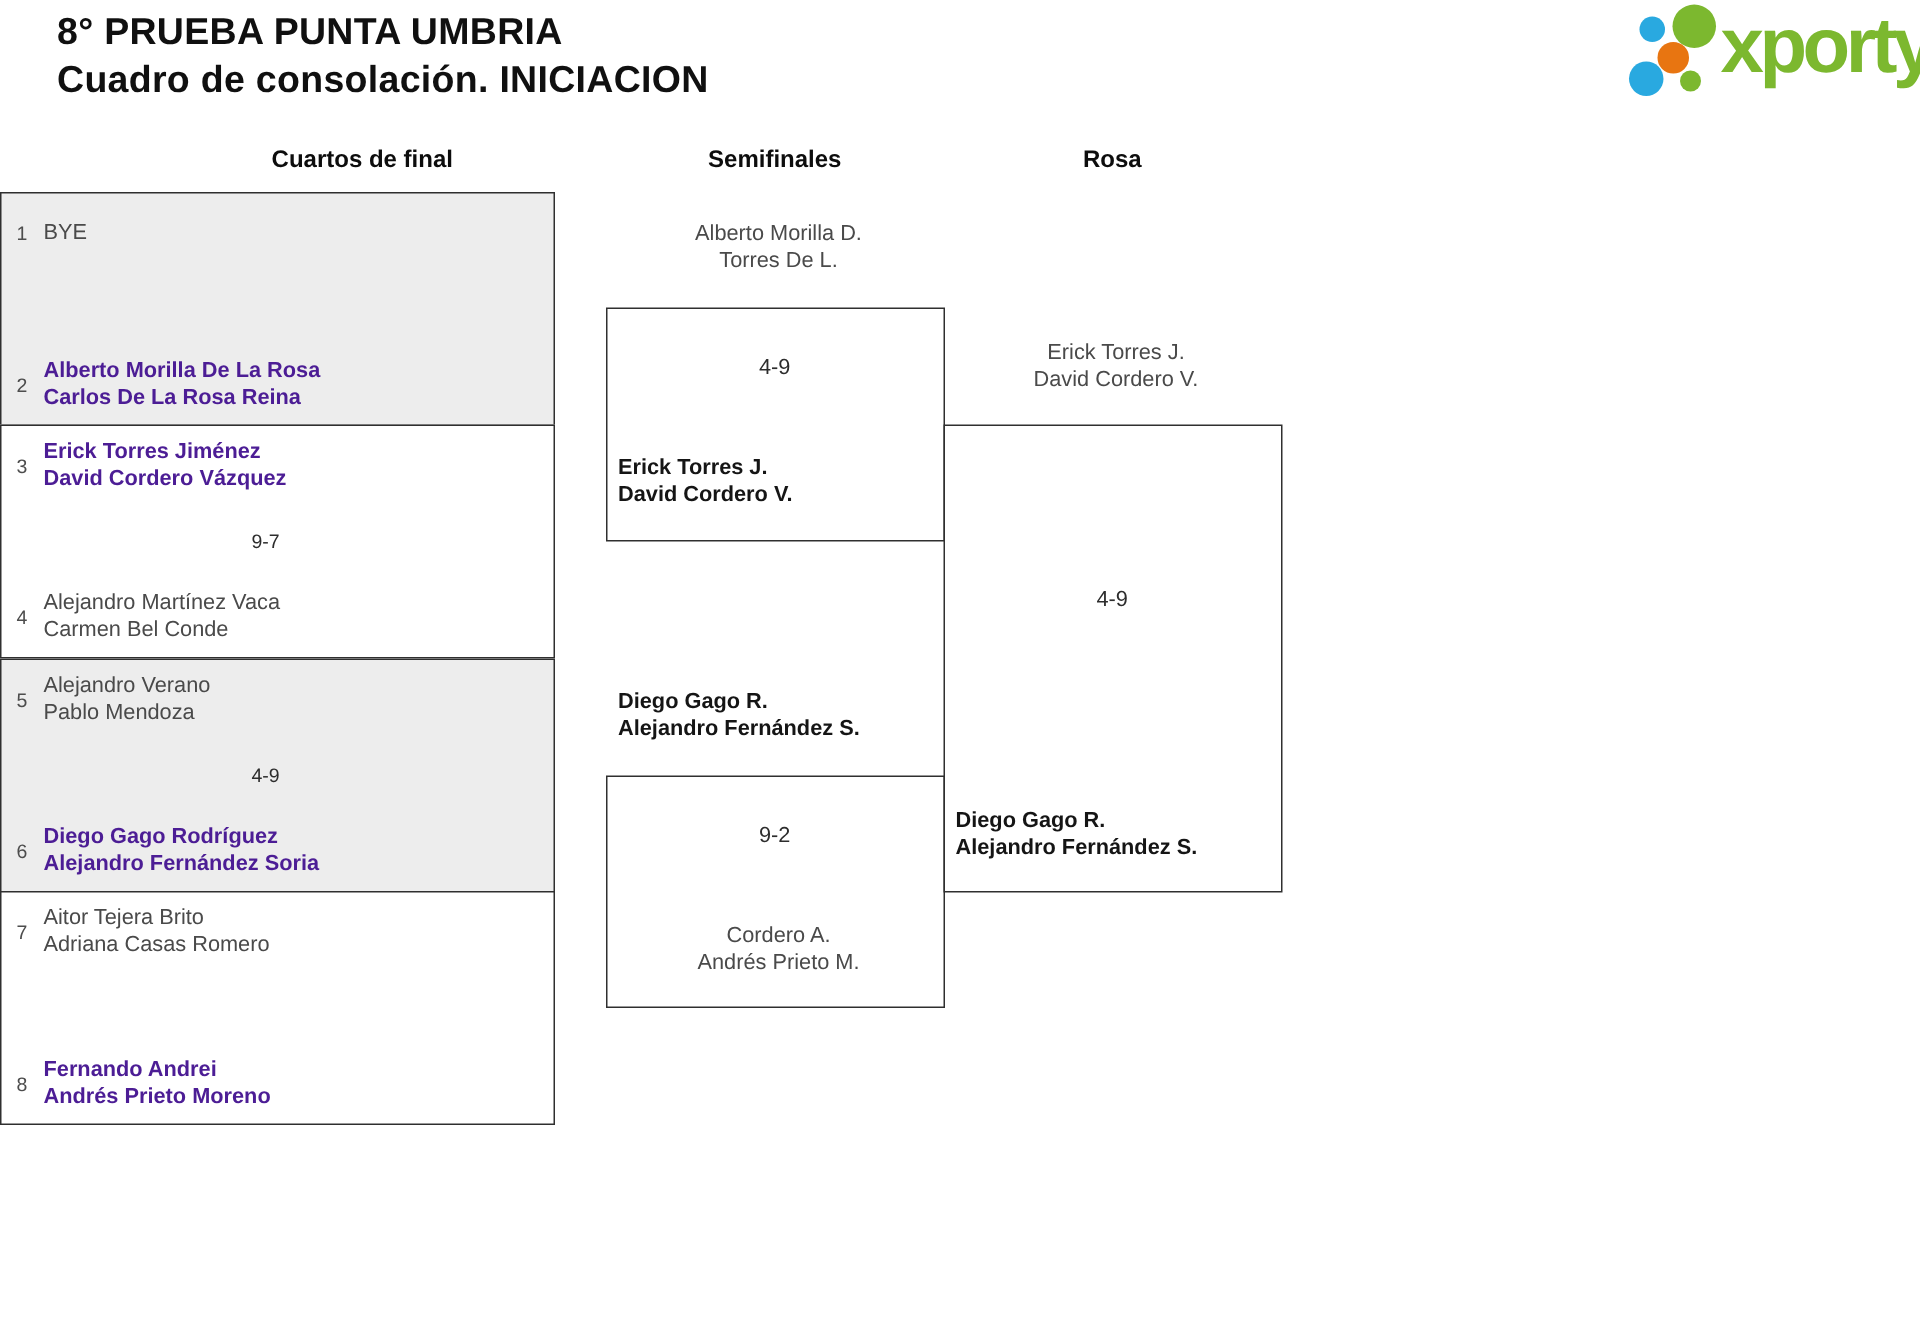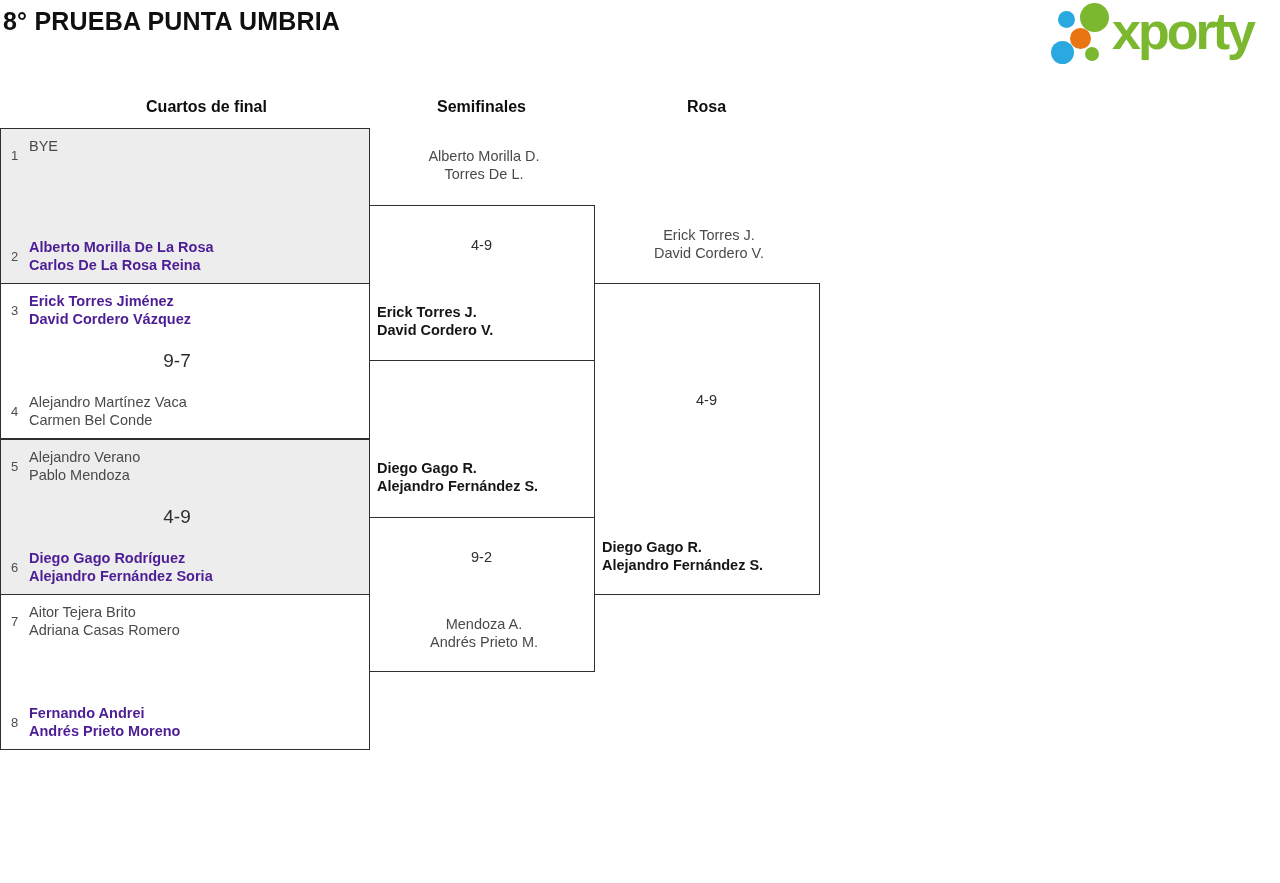--- a/index.html
+++ b/index.html
@@ -1,19 +1,19 @@
 <!DOCTYPE html>
 <html><head>
 <meta charset="utf-8">
 <style>
   * { margin:0; padding:0; box-sizing:border-box; }
   html,body { width:1280px; height:883px; background:#ffffff; overflow:hidden; }
   body { font-family:"Liberation Sans", sans-serif; color:#1b1b1b; position:relative; }
 
-  .abs { position:absolute; }
+  .abs { position:absolute;margin-left:35px; }
 
   
   .page-title { left:3px; top:5px; font-weight:700; font-size:25px; line-height:32px; color:#101010; letter-spacing:0.2px; }
 
   
   .logo { left:1048px; top:0; width:230px; height:72px; }
   .logo .dot { position:absolute; border-radius:50%; }
   .logo-text { position:absolute; left:64px; top:-4px; font-size:52px; line-height:70px; font-weight:700; letter-spacing:-3px; }
 
   
@@ -23,27 +23,27 @@
   .col-header.c3 { left:594px; width:225px; }
 
   
   .qf-box { left:0; width:370px; height:156px; border:1px solid #2f2f2f; background:#fff;
             display:flex; flex-direction:column; justify-content:space-between; padding:9px 10px; position:absolute; }
   .qf-box.shaded { background:#ededed; }
   .qf1 { top:128px; } .qf2 { top:283px; } .qf3 { top:439px; } .qf4 { top:594px; }
 
   .team-row { display:flex; align-items:center; gap:3px; }
   .seed { width:15px; flex:0 0 15px; font-size:13px; color:#4d4d4d; text-align:left; }
-  .names { min-height:35px; display:flex; flex-direction:column; justify-content:flex-start;
+  .names { min-height:35px; display:flex; flex-direction:column; justify-content:center;
            font-size:14.5px; line-height:17.5px; }
   .names.winner { font-weight:700; color:#4c1d95; }
   .names.loser  { font-weight:400; color:#4a4a4a; }
 
   .qf-score { position:absolute; left:0; right:16px; top:50%; transform:translateY(-50%);
-              text-align:center; font-size:19px; color:#2d2d2d; }
+              text-align:center; font-size:13px; color:#2d2d2d; }
 
   
   .line-box { border:1px solid #2f2f2f; background:transparent; }
   .sf1 { left:369px; top:205px; width:226px; height:156px; }
   .sf2 { left:369px; top:517px; width:226px; height:155px; }
   .final-box { left:594px; top:283px; width:226px; height:312px; }
 
   
   .float-team { width:214px; font-size:14.5px; line-height:18px; }
   .float-team.winner { font-weight:700; color:#151515; }
@@ -58,20 +58,21 @@
   .float-score { text-align:center; font-size:14.5px; color:#2d2d2d; transform:translateY(-50%); }
   .fs-sf1 { left:369px; width:225px; top:245px; }
   .fs-sf2 { left:369px; width:225px; top:557px; }
   .fs-fin { left:594px; width:225px; top:400px; }
 </style>
 </head>
 <body>
 
 <div class="abs page-title">
   <div>8° PRUEBA PUNTA UMBRIA</div>
+  <div>Cuadro de consolación. INICIACION</div>
 </div>
 
 <div class="abs logo">
   <span class="dot" style="left: 10px; top: 11px; width: 17px; height: 17px; background: rgb(41, 169, 224);"></span>
   <span class="dot" style="left: 32px; top: 3px; width: 29px; height: 29px; background: rgb(124, 184, 47);"></span>
   <span class="dot" style="left: 22px; top: 28px; width: 21px; height: 21px; background: rgb(232, 117, 17);"></span>
   <span class="dot" style="left: 3px; top: 41px; width: 23px; height: 23px; background: rgb(41, 169, 224);"></span>
   <span class="dot" style="left: 37px; top: 47px; width: 14px; height: 14px; background: rgb(124, 184, 47);"></span>
   <span class="logo-text" style="color: rgb(124, 184, 47);">xporty</span>
 </div>
@@ -164,21 +165,21 @@
   <div>Erick Torres J.</div>
   <div>David Cordero V.</div>
 </div>
 
 <div class="abs float-team sf-col ft-sf2-top winner">
   <div>Diego Gago R.</div>
   <div>Alejandro Fernández S.</div>
 </div>
 <div class="abs float-score fs-sf2">9-2</div>
 <div class="abs float-team sf-col ft-sf2-bot loser">
-  <div>Mendoza A.</div>
+  <div>Cordero A.</div>
   <div>Andrés Prieto M.</div>
 </div>
 
 <div class="abs float-team fin-col ft-fin-top loser">
   <div>Erick Torres J.</div>
   <div>David Cordero V.</div>
 </div>
 <div class="abs float-score fs-fin">4-9</div>
 <div class="abs float-team fin-col ft-fin-bot winner">
   <div>Diego Gago R.</div>

